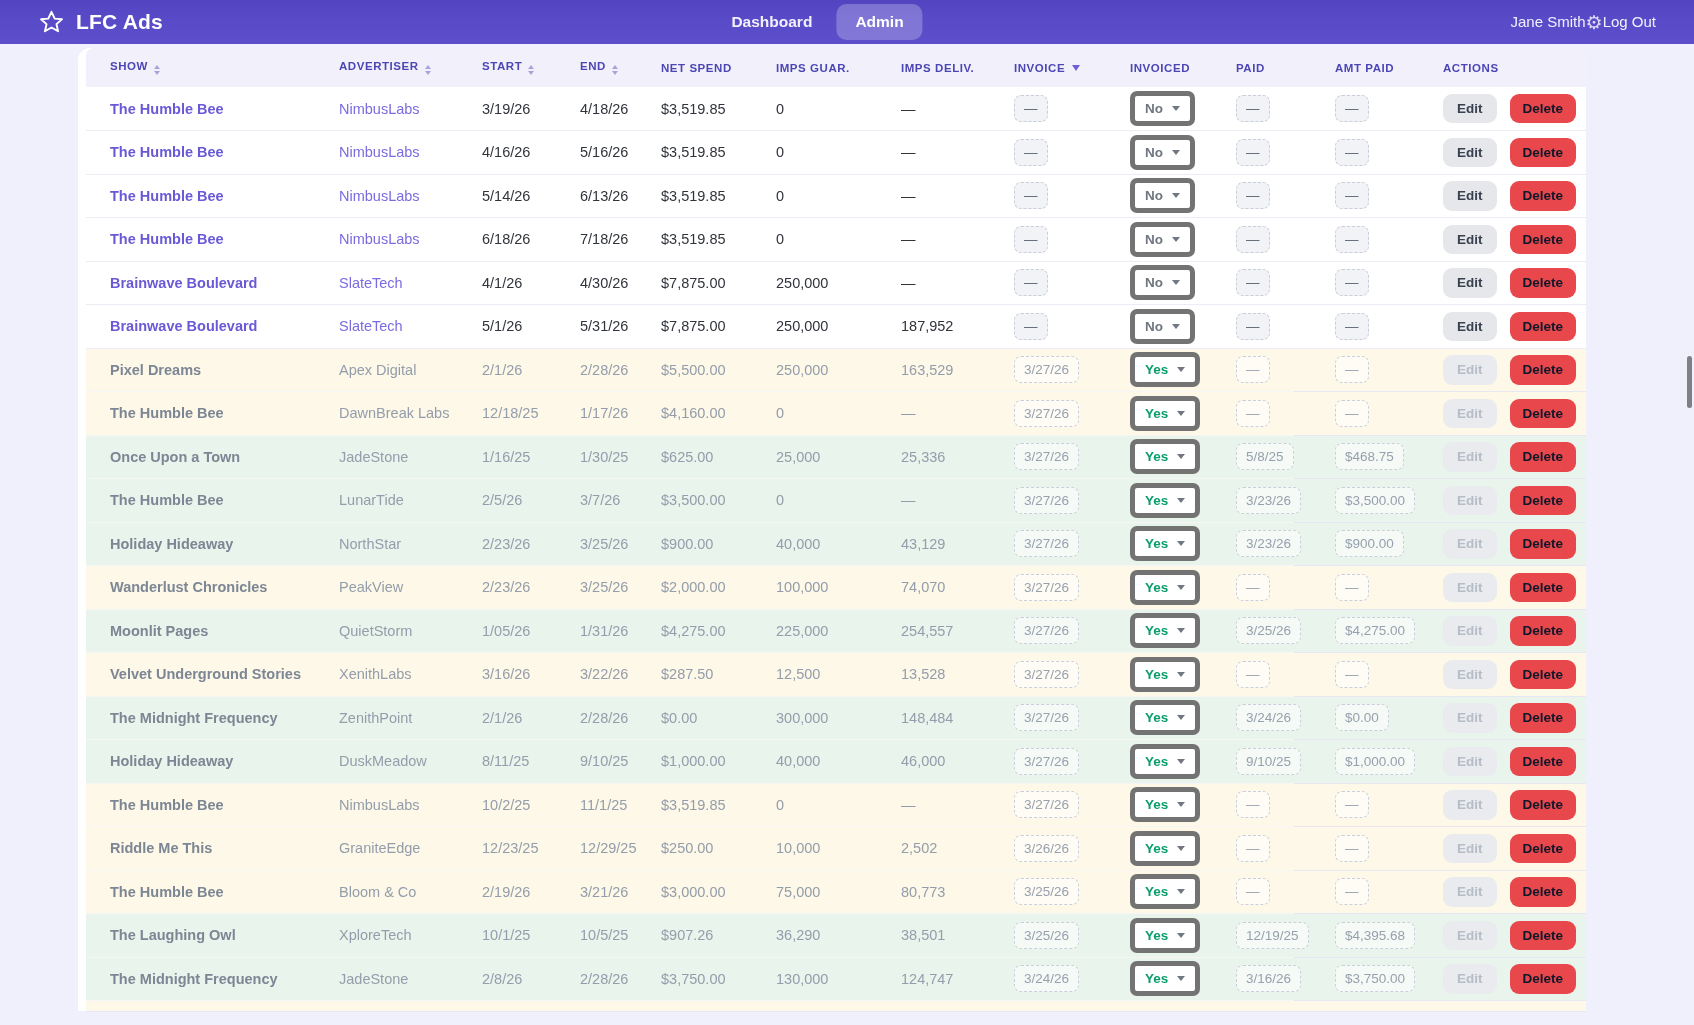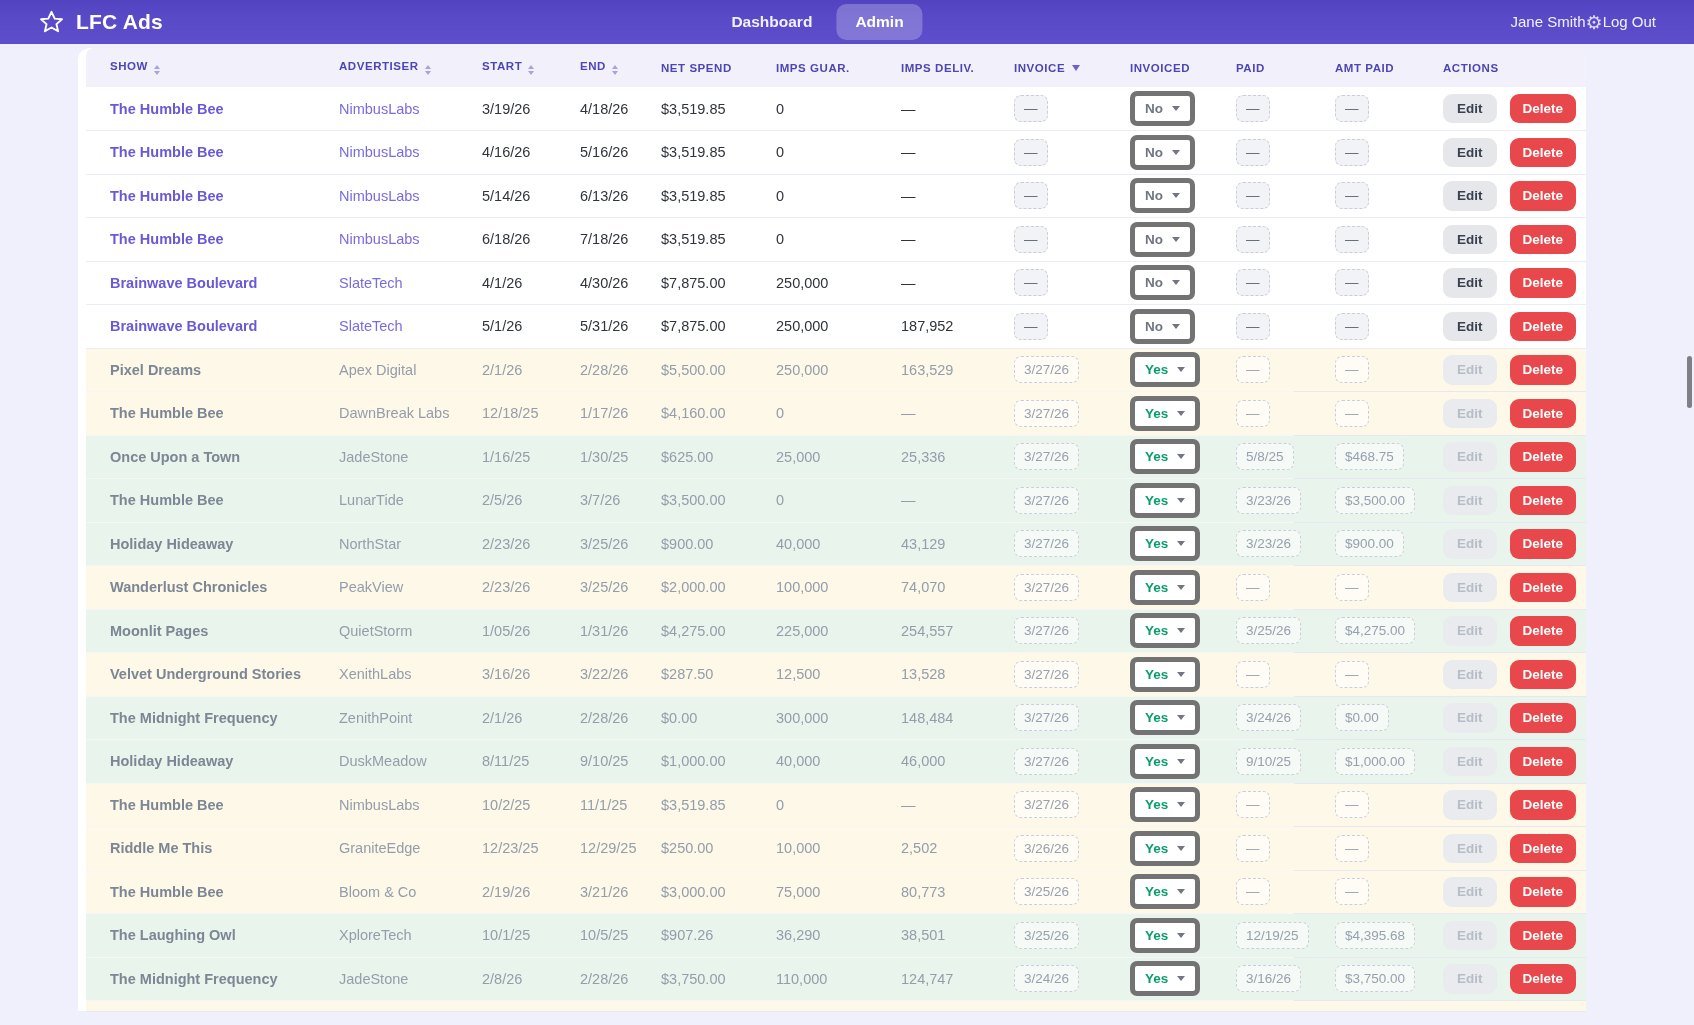--- a/index.html
+++ b/index.html
@@ -93,21 +93,21 @@
     border:5px solid #737373;border-radius:7px;background:#fff;
     font-size:13.5px;font-weight:600;color:#6F7680;cursor:pointer;
   }
   .select .caret{width:0;height:0;border-left:4px solid transparent;border-right:4px solid transparent;border-top:5px solid #717780;}
   .select.yes .select-value{color:var(--yes-green);font-weight:700;}
 
   .btn{border:none;border-radius:9px;padding:8px 14px;font-size:13.5px;font-weight:600;
        font-family:inherit;cursor:pointer;line-height:1;}
   .btn-edit{background:#E5E7EB;color:#394150;}
   tr.state-yellow .btn-edit,tr.state-green .btn-edit{background:#E9EBEF;color:#B6BDC7;}
-  .btn-delete{background:var(--delete-red);color:#ffffff;font-weight:700;margin-left:9px;padding:8px 13px;}
+  .btn-delete{background:var(--delete-red);color:#0f172a;font-weight:700;margin-left:9px;padding:8px 13px;}
 
   tr.partial-row td{height:11px;padding:0;border:none;}
 
   .scroll-thumb{position:absolute;right:2px;top:356px;width:5px;height:52px;background:#7F7F85;border-radius:3px;z-index:5;cursor:grab;}
 </style>
 </head>
 <body>
 
 <div class="navbar">
   <div class="brand">
@@ -613,21 +613,21 @@
       <button class="btn btn-edit">Edit</button>
       <button class="btn btn-delete">Delete</button>
     </td>
   </tr>
         <tr class="state-green">
     <td><span class="show-name">The Midnight Frequency</span></td>
     <td><span class="adv-link">JadeStone</span></td>
     <td><span class="cell-text">2/8/26</span></td>
     <td><span class="cell-text">2/28/26</span></td>
     <td><span class="cell-text">$3,750.00</span></td>
-    <td><span class="cell-text">110,000</span></td>
+    <td><span class="cell-text">130,000</span></td>
     <td><span class="cell-text">124,747</span></td>
     <td><span class="dashbox">3/24/26</span></td>
     <td>
       <span class="select yes">
         <span class="select-value">Yes</span>
         <span class="caret"></span>
       </span>
     </td>
     <td><span class="dashbox">3/16/26</span></td>
     <td><span class="dashbox">$3,750.00</span></td>

